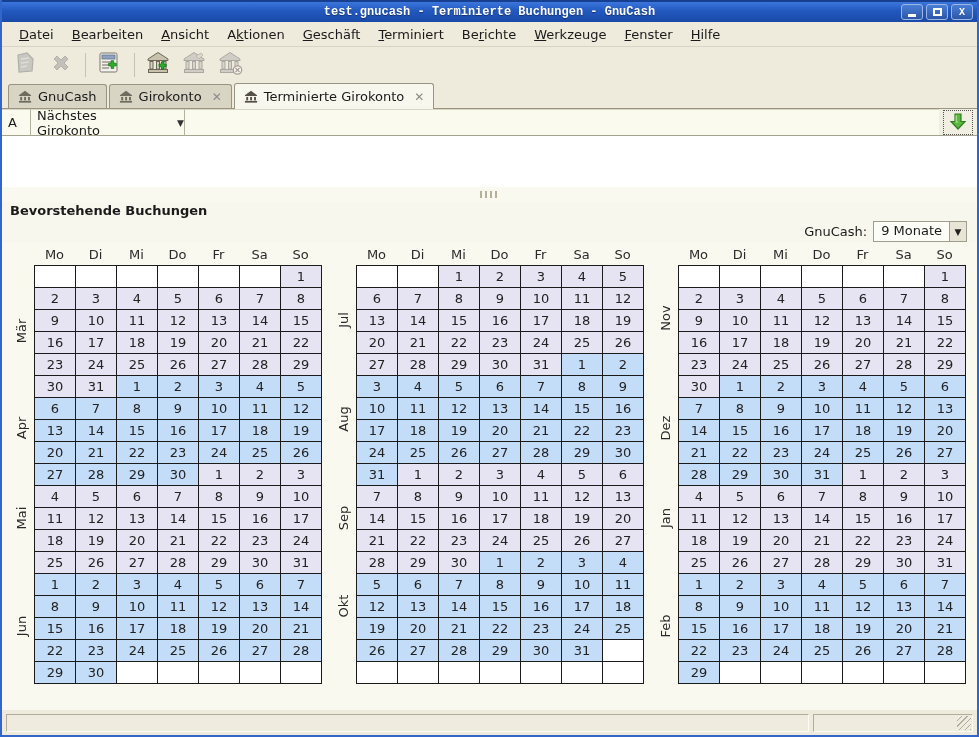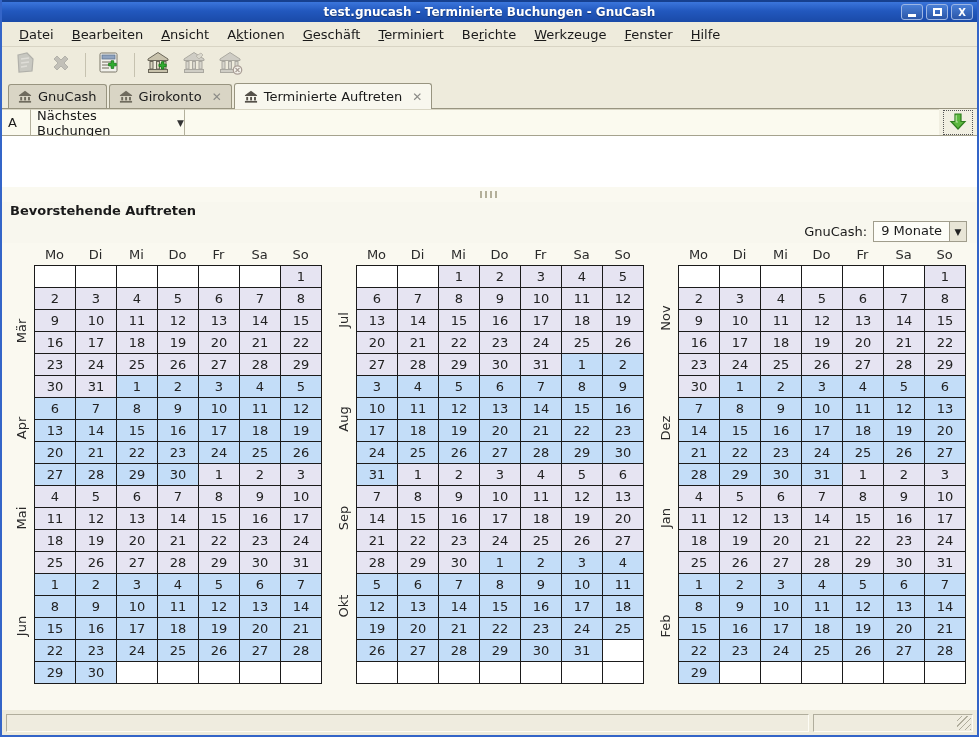--- a/index.html
+++ b/index.html
@@ -3,21 +3,21 @@
 <meta charset="utf-8">
 <style>
   * { box-sizing: border-box; margin: 0; padding: 0; }
   html,body { width: 979px; height: 737px; }
   body { font-family: "DejaVu Sans", sans-serif; font-size: 13px; color: #1a1a1a; }
   .window { width: 979px; height: 737px; display: flex; flex-direction: column;
             border-left: 2px solid #3465c8; border-right: 2px solid #3465c8; border-bottom: 2px solid #3465c8;
             background: #eeebdc; }
   
   .titlebar { height: 22px; flex: 0 0 22px; background: linear-gradient(#3b76dc 0%, #2258be 45%, #1a4aa8 100%);
-              display: flex; align-items: center; position: relative; border-top: 2px solid #16408f; }
+              display: flex; align-items: center; position: relative; border-top: 2px solid #16408f; font-family: Liberation Mono, monospace; }
   .titlebar .title { flex: 1; text-align: center; color: #fff; font-weight: bold; font-size: 12px;
                      text-shadow: 0 1px 1px rgba(0,0,0,.4); }
   .winbtns { position: absolute; right: 4px; top: 2px; display: flex; gap: 3px; }
   .winbtn { width: 22px; height: 16px; border-radius: 3px; border: 1px solid #9db6e4;
             background: linear-gradient(#4a7fd6, #2a56a8); display: flex; align-items: center; justify-content: center;
             color: #fff; font-weight: bold; font-size: 10px; cursor: default; }
   .winbtn .minbar { width: 8px; height: 3px; background: #fff; margin-top: 7px; }
   .winbtn .maxbox { width: 9px; height: 8px; border: 2px solid #fff; }
   
   .menubar { height: 25px; flex: 0 0 25px; display: flex; align-items: center; padding-left: 8px;
@@ -217,33 +217,33 @@
     <div class="tab active">
       <span class="tab-icon">
         <svg width="14" height="13" viewBox="0 0 16 15">
             <path d="M1 6 L8 1 L15 6 L15 7 L1 7 Z" fill="#55514a"></path>
             <rect x="2.5" y="8" width="2.2" height="4" fill="#55514a"></rect>
             <rect x="7" y="8" width="2.2" height="4" fill="#55514a"></rect>
             <rect x="11.5" y="8" width="2.2" height="4" fill="#55514a"></rect>
             <rect x="1" y="12.6" width="14" height="2" fill="#55514a"></rect>
           </svg>
       </span>
-      <span>Terminierte Auftreten</span>
+      <span>Terminierte Girokonto</span>
       <span class="tab-close">✕</span>
     </div>
   </div>
 
 
   <div class="hdr-row">
     <div class="hdr-cols">
         <div class="hdr-cell c1">
           <span>A</span>
         </div>
         <div class="hdr-cell c4">
-          <span>Nächstes Buchungen</span>
+          <span>Nächstes Girokonto</span>
           <span class="sort-arrow">▼</span>
         </div>
       </div>
     <div class="hdr-fill"></div>
     <div class="hdr-btn-cell">
       <div class="green-arrow-btn">
         <span>
           <svg width="20" height="20" viewBox="0 0 20 20">
             <path d="M10 18 L3 10.5 L7 10.5 L7 3 L13 3 L13 10.5 L17 10.5 Z" fill="#5cb83f" stroke="#2e7d1e" stroke-width="1.2"></path>
             <path d="M8.2 4.2 L8.2 11 L10 11" stroke="#b6e49f" stroke-width="1.2" fill="none"></path>
@@ -252,21 +252,21 @@
       </div>
     </div>
   </div>
 
   <div class="tx-list"></div>
 
   <div class="splitter">
     <div class="grip"></div>
   </div>
 
-  <div class="section-label2">Bevorstehende Auftreten</div>
+  <div class="section-label2">Bevorstehende Buchungen</div>
 
   <div class="view-row">
     <span>GnuCash:</span>
     <div class="combo">
       <span class="combo-value">9 Monate</span>
       <span class="combo-btn">▼</span>
     </div>
   </div>
 
   <div class="cal-area">

